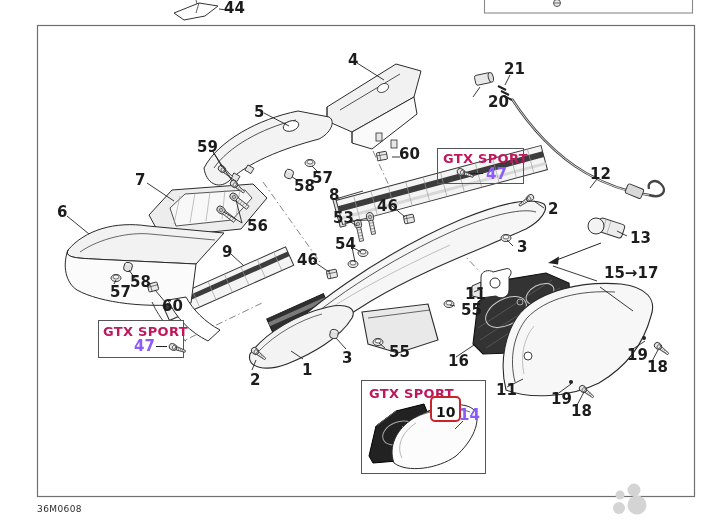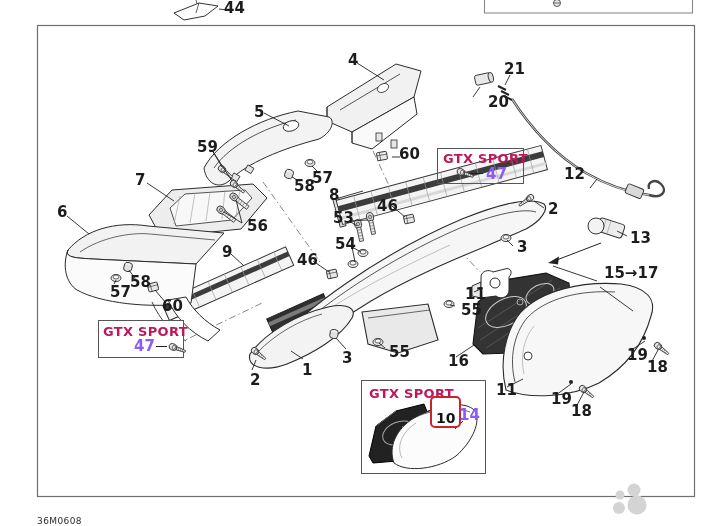--- a/index.html
+++ b/index.html
@@ -2,22 +2,22 @@
 <html><head>
 <meta charset="utf-8">
 <style>
   html,body{margin:0;padding:0;background:#fff;}
   .stage{position:relative;width:720px;height:526px;background:#fff;overflow:hidden;
          font-family:"DejaVu Sans",sans-serif;}
   .co{position:absolute;font:600 15px "DejaVu Sans",sans-serif;color:#1c1c1c;line-height:1;white-space:nowrap;}
   .gtx-title{position:absolute;font:700 13px "DejaVu Sans",sans-serif;color:#be185d;letter-spacing:.3px;white-space:nowrap;}
   .gtx-part{position:absolute;font:600 15px "DejaVu Sans",sans-serif;color:#8b5cf6;line-height:1;}
   .red-badge{position:absolute;left:430px;top:396px;border:2.5px solid #c8242c;border-radius:5px;
-             padding:13px 4px 0 4px;background:#fff;font:600 14px "DejaVu Sans",sans-serif;color:#141414;line-height:1.1;}
-  .code{position:absolute;left:37px;top:516px;font:400 9px "DejaVu Sans",sans-serif;color:#2d2d2d;letter-spacing:.4px;text-align:center;}
+             padding:7px 4px 0 4px;background:#fff;font:600 14px "DejaVu Sans",sans-serif;color:#141414;line-height:1.1;}
+  .code{position:absolute;left:37px;top:504px;font:400 9px "DejaVu Sans",sans-serif;color:#2d2d2d;letter-spacing:.4px;text-align:center;}
   .wm-text{position:absolute;left:649px;top:489px;font:700 25px "DejaVu Sans",sans-serif;color:#d0d0d0;letter-spacing:-.5px;}
   svg{position:absolute;left:0;top:0;}
 </style>
 </head>
 <body>
 
 <div class="stage">
 
   <svg width="720" height="526" viewBox="0 0 720 526">
     <defs>
@@ -279,21 +279,21 @@
       <circle cx="634" cy="490" r="6.5"></circle>
       <circle cx="619" cy="508" r="6"></circle>
       <circle cx="637" cy="505" r="9.5"></circle>
     </g>
   </svg>
 
   <div class="co" style="left:224px;top:1px">44</div>
   <div class="co" style="left:348px;top:53px">4</div>
   <div class="co" style="left:504px;top:62px">21</div>
   <div class="co" style="left:488px;top:95px">20</div>
-  <div class="co" style="left:564px;top:167px">12</div>
+  <div class="co" style="left:590px;top:167px">12</div>
   <div class="co" style="left:197px;top:140px">59</div>
   <div class="co" style="left:399px;top:147px">60</div>
   <div class="co" style="left:254px;top:105px">5</div>
   <div class="co" style="left:135px;top:173px">7</div>
   <div class="co" style="left:294px;top:179px">58</div>
   <div class="co" style="left:312px;top:171px">57</div>
   <div class="co" style="left:329px;top:188px">8</div>
   <div class="co" style="left:333px;top:211px">53</div>
   <div class="co" style="left:377px;top:199px">46</div>
   <div class="co" style="left:335px;top:237px">54</div>

